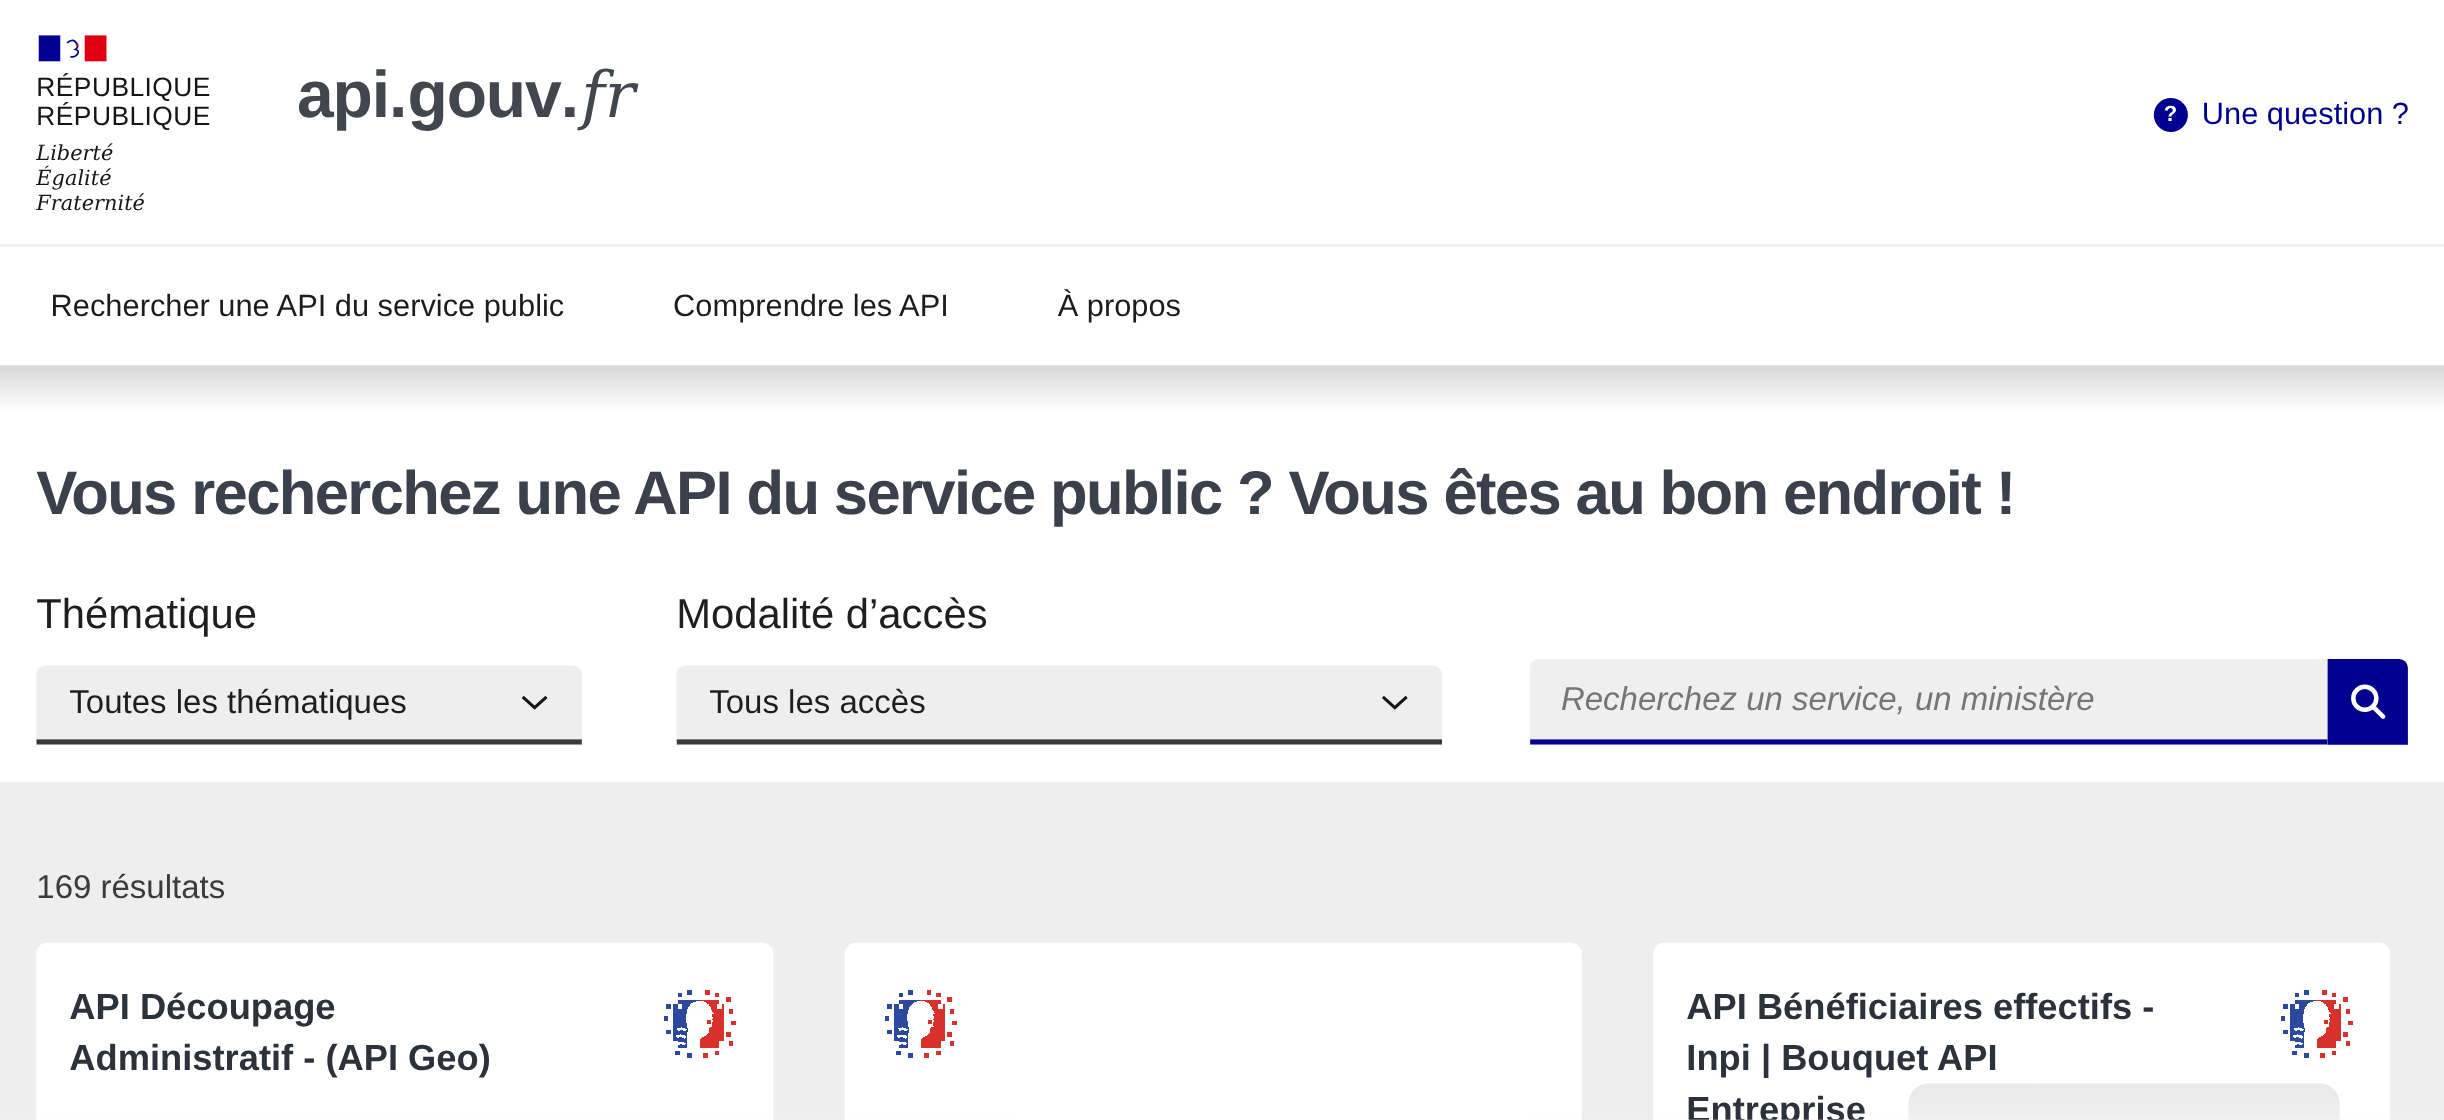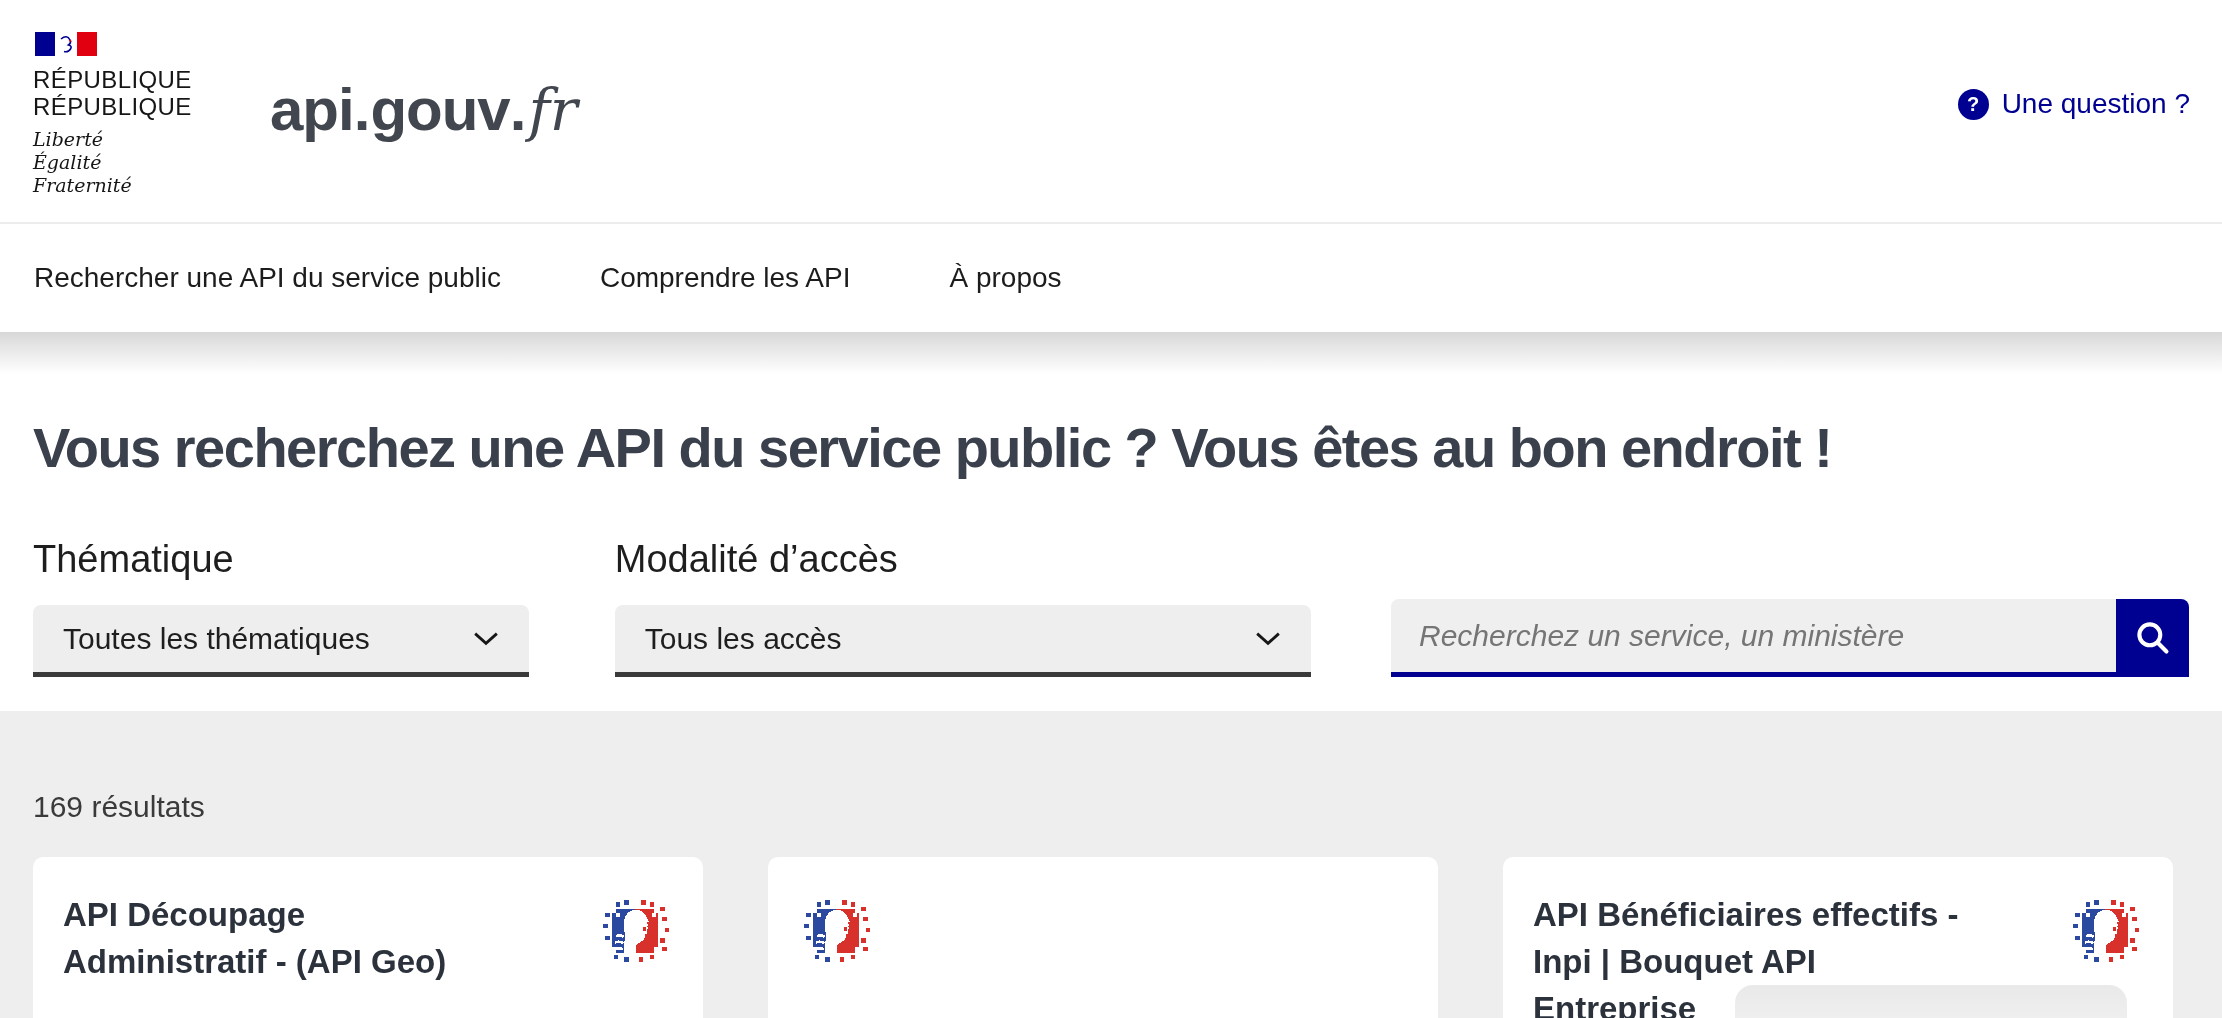--- a/index.html
+++ b/index.html
@@ -10,34 +10,34 @@
     display:flex; flex-direction:column;
   }
   
   .header { height:222px; position:relative; background:#fff; flex:0 0 auto; }
   .brand-block { position:absolute; left:33px; top:32px; }
   .flag { width:62px; height:24px; display:block; margin-left:2px; }
   .rep-title { margin-top:10px; font-size:24px; font-weight:400; color:#161616;
                line-height:27px; letter-spacing:0.4px; }
   .devise { margin-top:8px; font-family:"DejaVu Serif","Liberation Serif",serif;
             font-style:italic; font-size:19px; line-height:23px; color:#161616; }
-  .site-logo { position:absolute; left:270px; top:75px; display:flex; align-items:baseline;
+  .site-logo { position:absolute; left:270px; top:51px; display:flex; align-items:baseline;
                color:#41464f; }
   .site-logo .sans { font-size:60px; font-weight:700; letter-spacing:-1px; }
   .site-logo .dot  { font-size:60px; font-weight:700; }
   .site-logo .serif{ font-family:"DejaVu Serif","Liberation Serif",serif; font-style:italic;
                      font-size:58px; font-weight:500; margin-left:2px; }
   .help-link { position:absolute; right:32px; top:88px; display:flex; align-items:center;
                gap:13px; color:#000091; font-size:28px; cursor:pointer; }
   .q-icon { width:31px; height:31px; border-radius:50%; background:#000091; color:#fff;
             font-size:20px; font-weight:700; display:flex; align-items:center;
             justify-content:center; }
   
   .nav { height:110px; border-top:2px solid #ececec; display:flex; align-items:center;
-         gap:99px; padding-left:34px; flex:0 0 auto; background:#fff; }
+         gap:99px; padding-left:46px; flex:0 0 auto; background:#fff; }
   .nav a { font-size:28px; color:#1c1c1c; text-decoration:none; cursor:pointer; }
   
   .hero { position:relative; background:#fff; padding:82px 33px 34px 33px; flex:0 0 auto; }
   .hero-shadow { position:absolute; left:0; top:0; width:100%; height:42px;
                  background:linear-gradient(#d8d8d8, rgba(255,255,255,0)); }
   h1 { font-size:56px; font-weight:700; color:#3a414c; letter-spacing:-1.5px;
        white-space:nowrap; line-height:67px; }
   .filters { display:flex; margin-top:60px; align-items:flex-end; }
   .filter-col1 { width:497px; }
   .filter-col2 { width:698px; margin-left:86px; }

